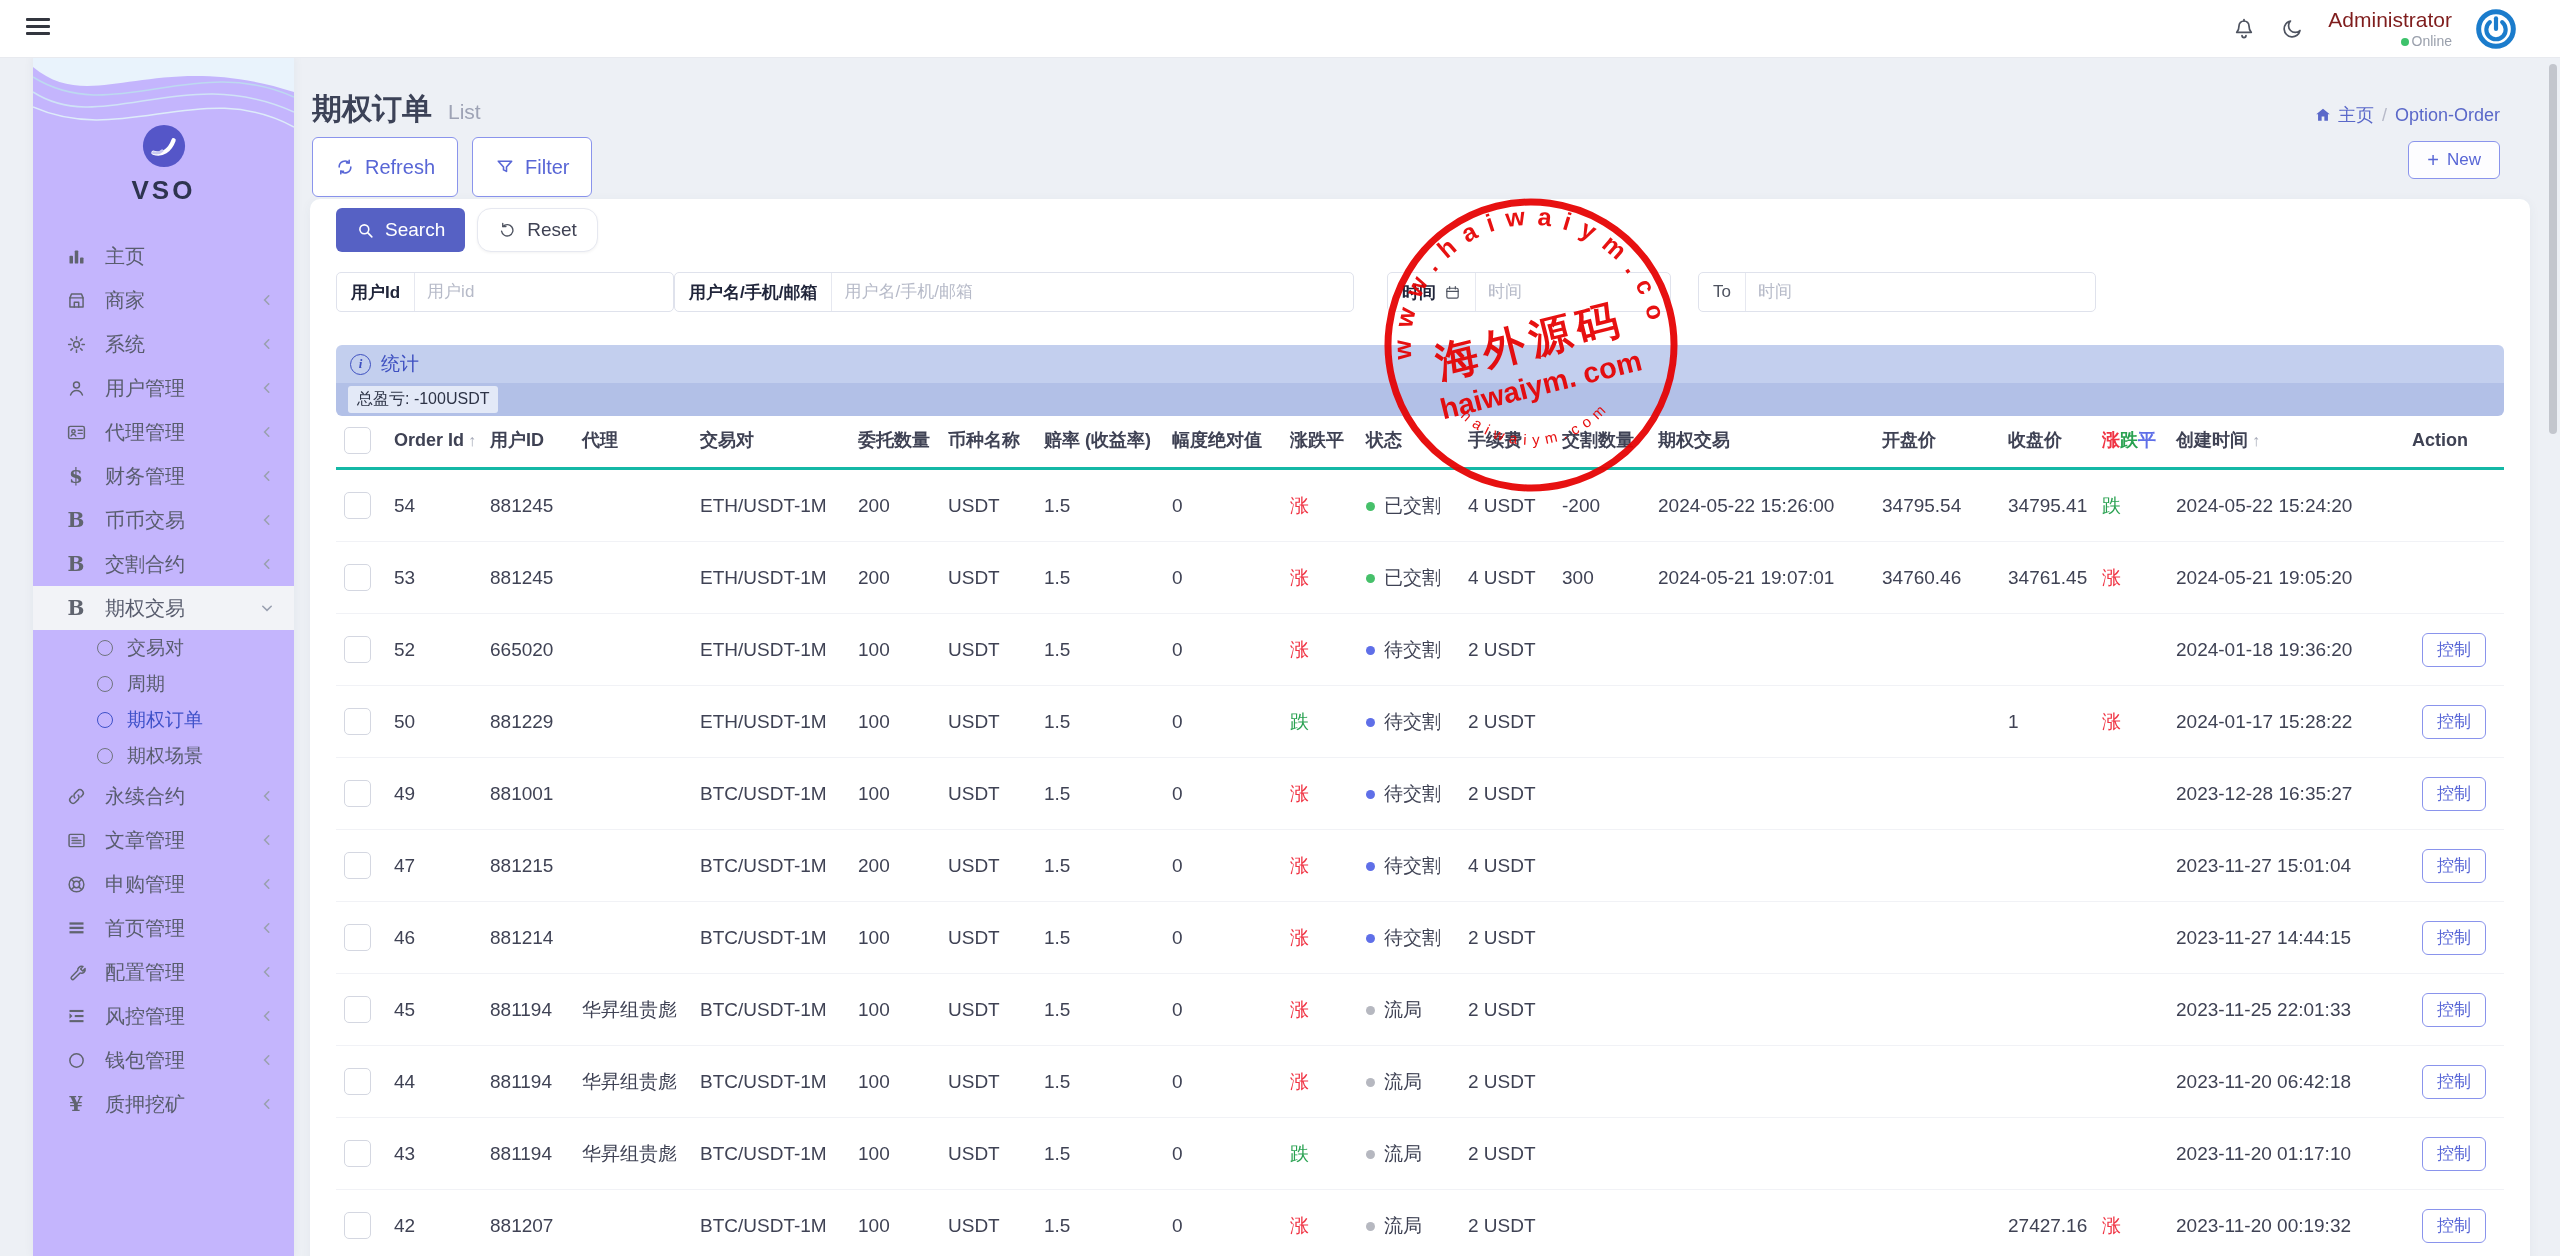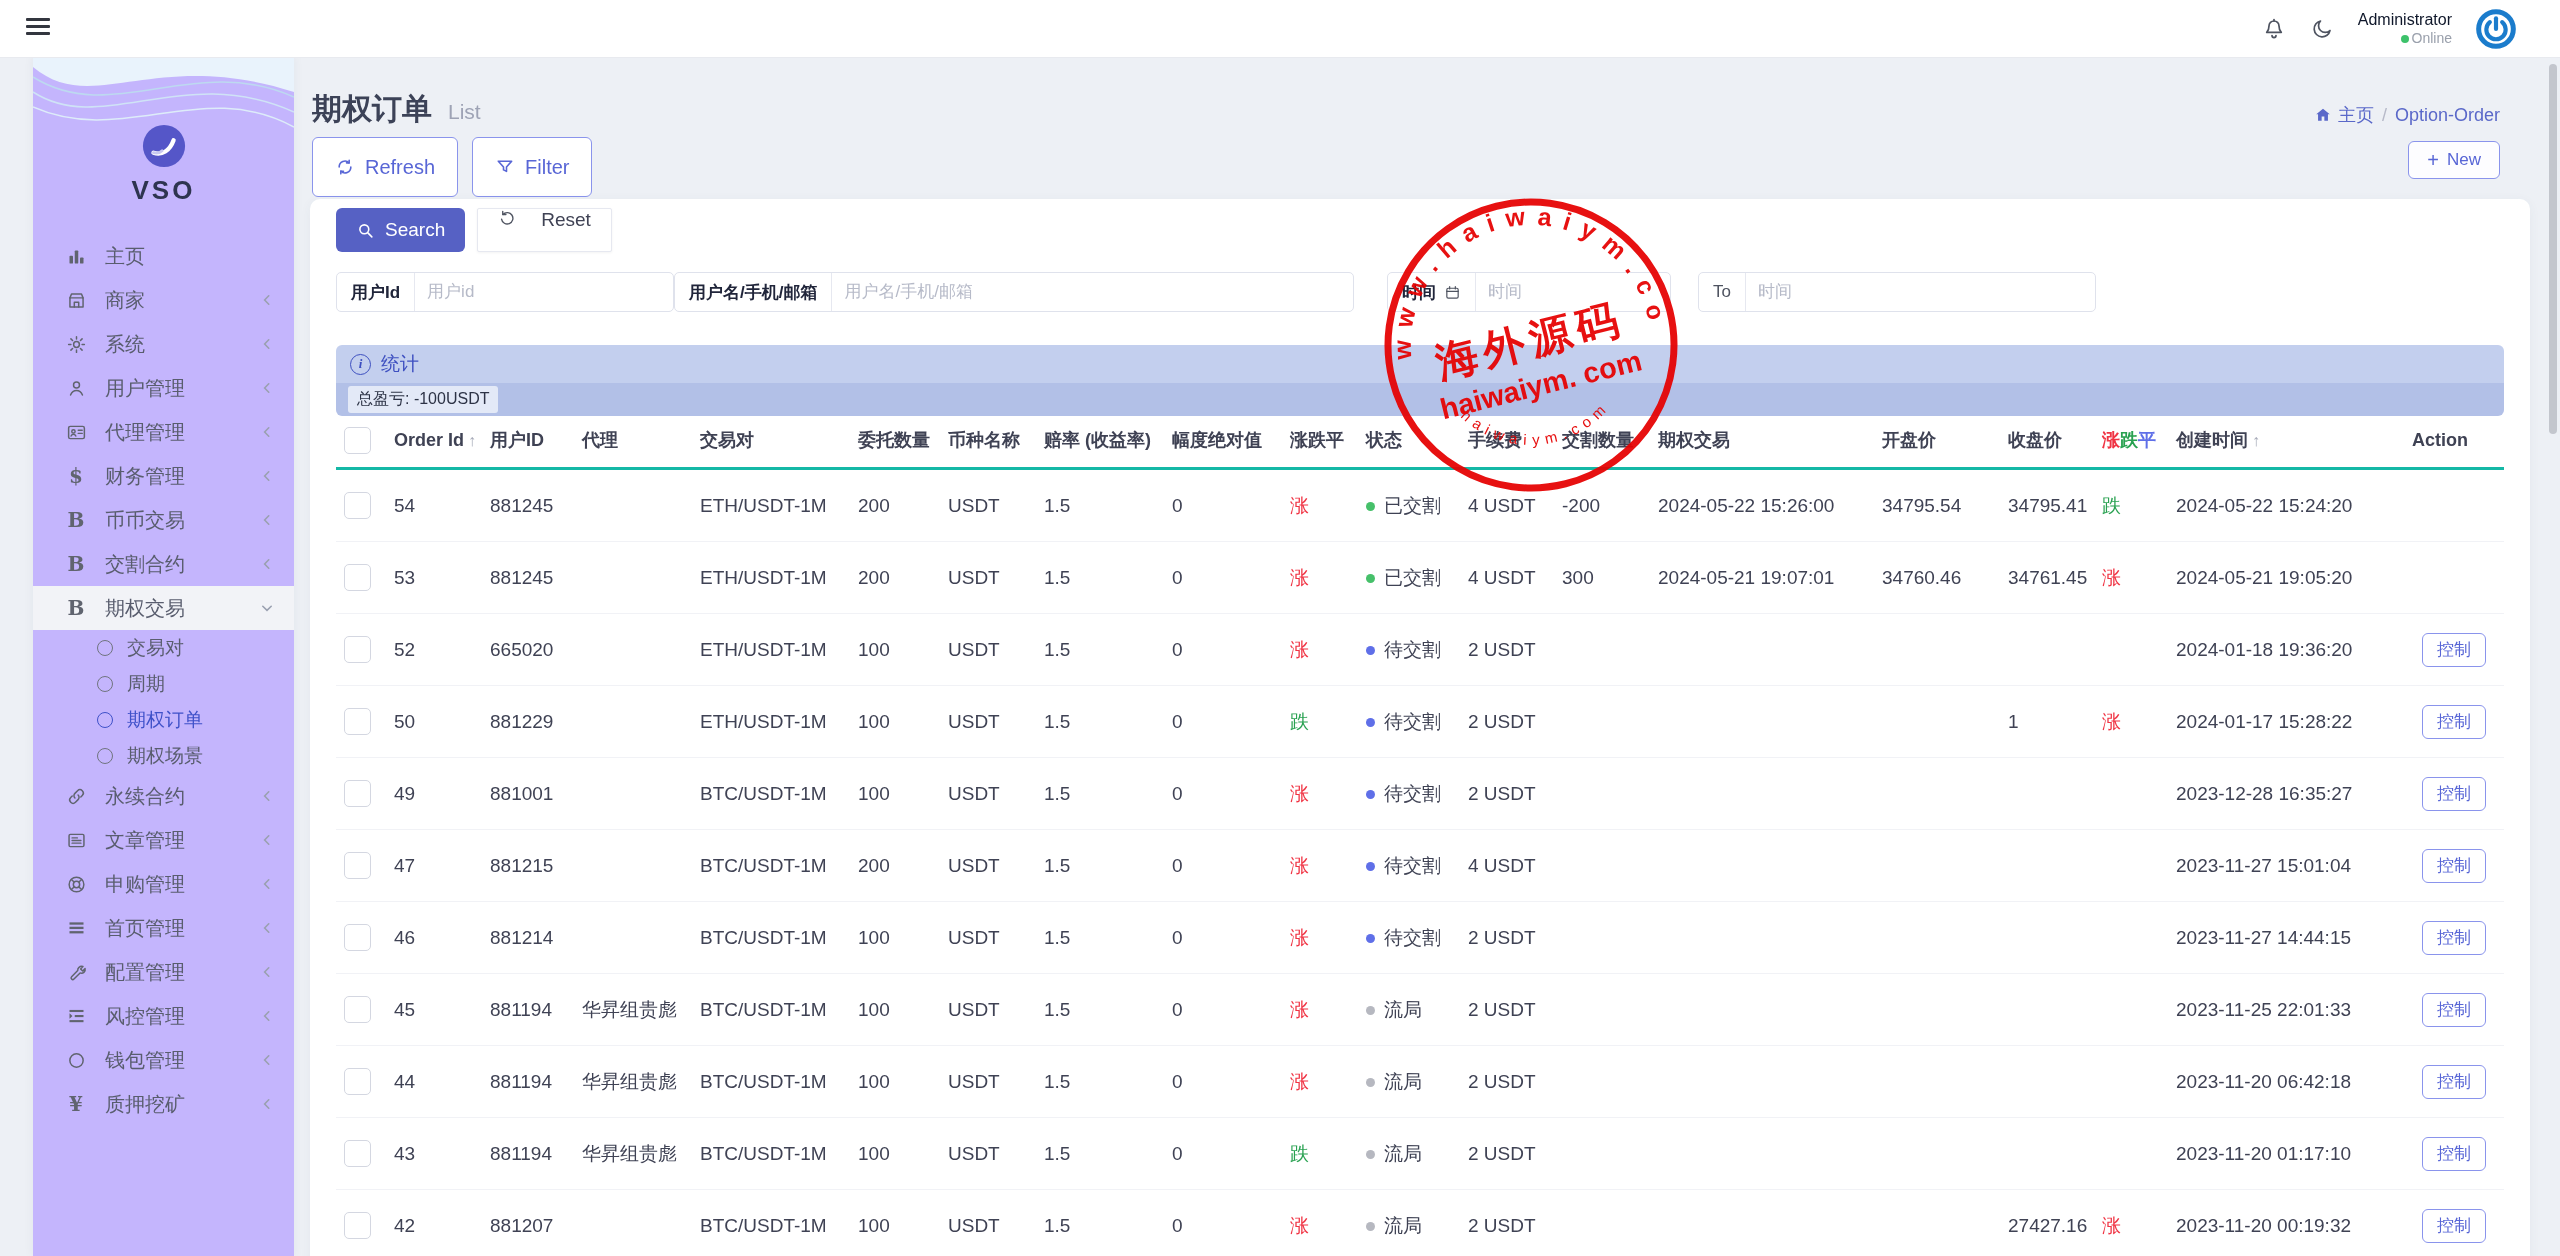--- a/index.html
+++ b/index.html
@@ -12,21 +12,21 @@
   .fill-ic *{fill:#60646f}
 
   
   .topbar{position:absolute;left:0;top:0;width:2560px;height:57px;background:#fff;z-index:20;
           box-shadow:0 1px 0 #e8eaef}
   .burger{position:absolute;left:26px;top:18px;width:24px;cursor:pointer}
   .burger i{display:block;height:3px;background:#33363f;margin-bottom:4px;border-radius:1px}
   .top-right{position:absolute;right:44px;top:0;height:57px;display:flex;align-items:center;gap:24px}
   .tico{width:24px;height:24px;cursor:pointer}
   .user-block{text-align:right;line-height:1.25;cursor:pointer}
-  .user-name{font-size:16px;color:#0f172a}
+  .user-name{font-size:21px;color:#7f1d1d}
   .user-status{font-size:14px;color:#9aa0ac;display:flex;align-items:center;justify-content:flex-end;gap:3px}
   .gdot{width:8px;height:8px;border-radius:50%;background:#3dc26b;display:inline-block}
   .avatar{width:40px;height:40px;cursor:pointer}
   .scrollthumb{position:absolute;right:3px;top:64px;width:8px;height:370px;background:#c3c6cd;border-radius:4px;z-index:40}
 
   
   .sidebar{position:absolute;left:33px;top:57px;width:261px;height:1199px;background:#c4b5fd;
            box-shadow:0 0 10px rgba(40,50,80,.06);z-index:5}
   .side-hero{height:165px;position:relative;overflow:hidden}
   .hero-wave{position:absolute;left:0;top:0}
@@ -59,22 +59,22 @@
                background:#fff;font-size:20px;display:flex;align-items:center;gap:10px;cursor:pointer}
   .btn-new{position:absolute;right:30px;top:84px;height:38px;padding:0 18px;font-size:17px;border:1.5px solid #8a94ec;
            border-radius:6px;color:#5866d6;background:#fdfdff;display:flex;align-items:center;gap:8px;cursor:pointer}
   .plus{font-size:20px;line-height:1}
 
   .card{position:absolute;left:0;top:142px;width:2220px;height:1114px;background:#fff;border-radius:10px;
         box-shadow:0 2px 12px rgba(60,70,100,.05)}
   .search-row{position:absolute;left:26px;top:9px;display:flex;gap:12px}
   .btn-search{height:44px;padding:0 20px;background:#5661c4;color:#fff;border:0;border-radius:6px;font-size:19px;
               display:flex;align-items:center;gap:10px;cursor:pointer}
-  .btn-reset{height:44px;padding:0 20px;background:#fff;border:1px solid #e6e8f0;border-radius:2px;font-size:19px;
-             color:#3f4254;display:flex;gap:24px;cursor:pointer;box-shadow:0 1px 3px rgba(0,0,0,.05)}
+  .btn-reset{height:44px;padding:0 20px;background:#fff;border:1px solid #e6e8f0;border-radius:14px;font-size:19px;
+             color:#3f4254;display:flex;align-items:center;gap:10px;cursor:pointer;box-shadow:0 1px 3px rgba(0,0,0,.05)}
   .fields-row{position:absolute;left:26px;top:73px;display:flex}
   .field{display:flex;height:38px;border:1px solid #dfe2ec;border-radius:5px;background:#fff;overflow:hidden}
   .flabel{display:flex;align-items:center;gap:8px;padding:0 14px;font-weight:bold;font-size:17px;color:#20253a;
           border-right:1px solid #e6e8f0;white-space:nowrap}
   .flabel.lite{font-weight:normal;color:#4e5360}
   .field input{border:0;outline:0;padding:0 12px;font-size:17px;color:#3f4254;flex:1;min-width:0;background:transparent}
   input::placeholder{color:#b6bac8}
 
   .stats{position:absolute;left:26px;right:26px;top:146px;border-radius:6px;overflow:hidden}
   .stats-head{height:38px;background:#c3cfee;display:flex;align-items:center;gap:10px;padding:0 14px;

